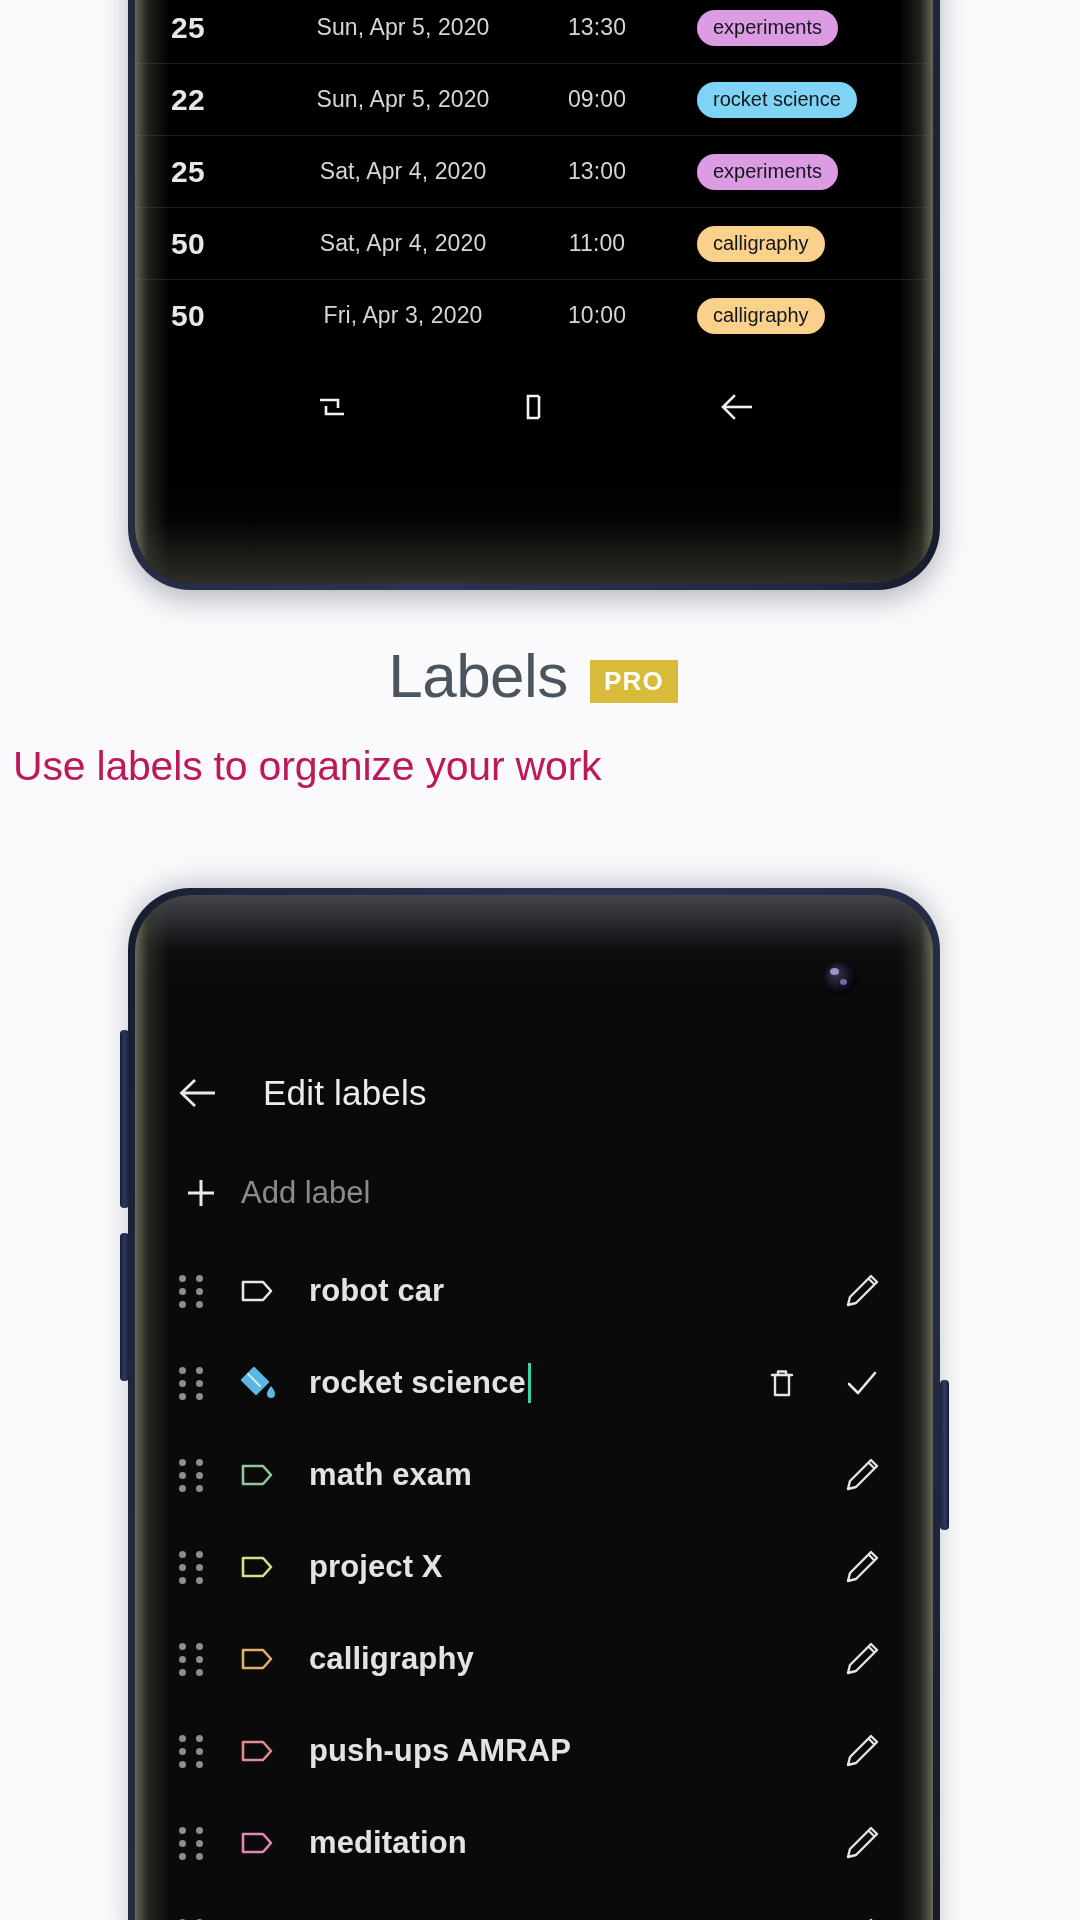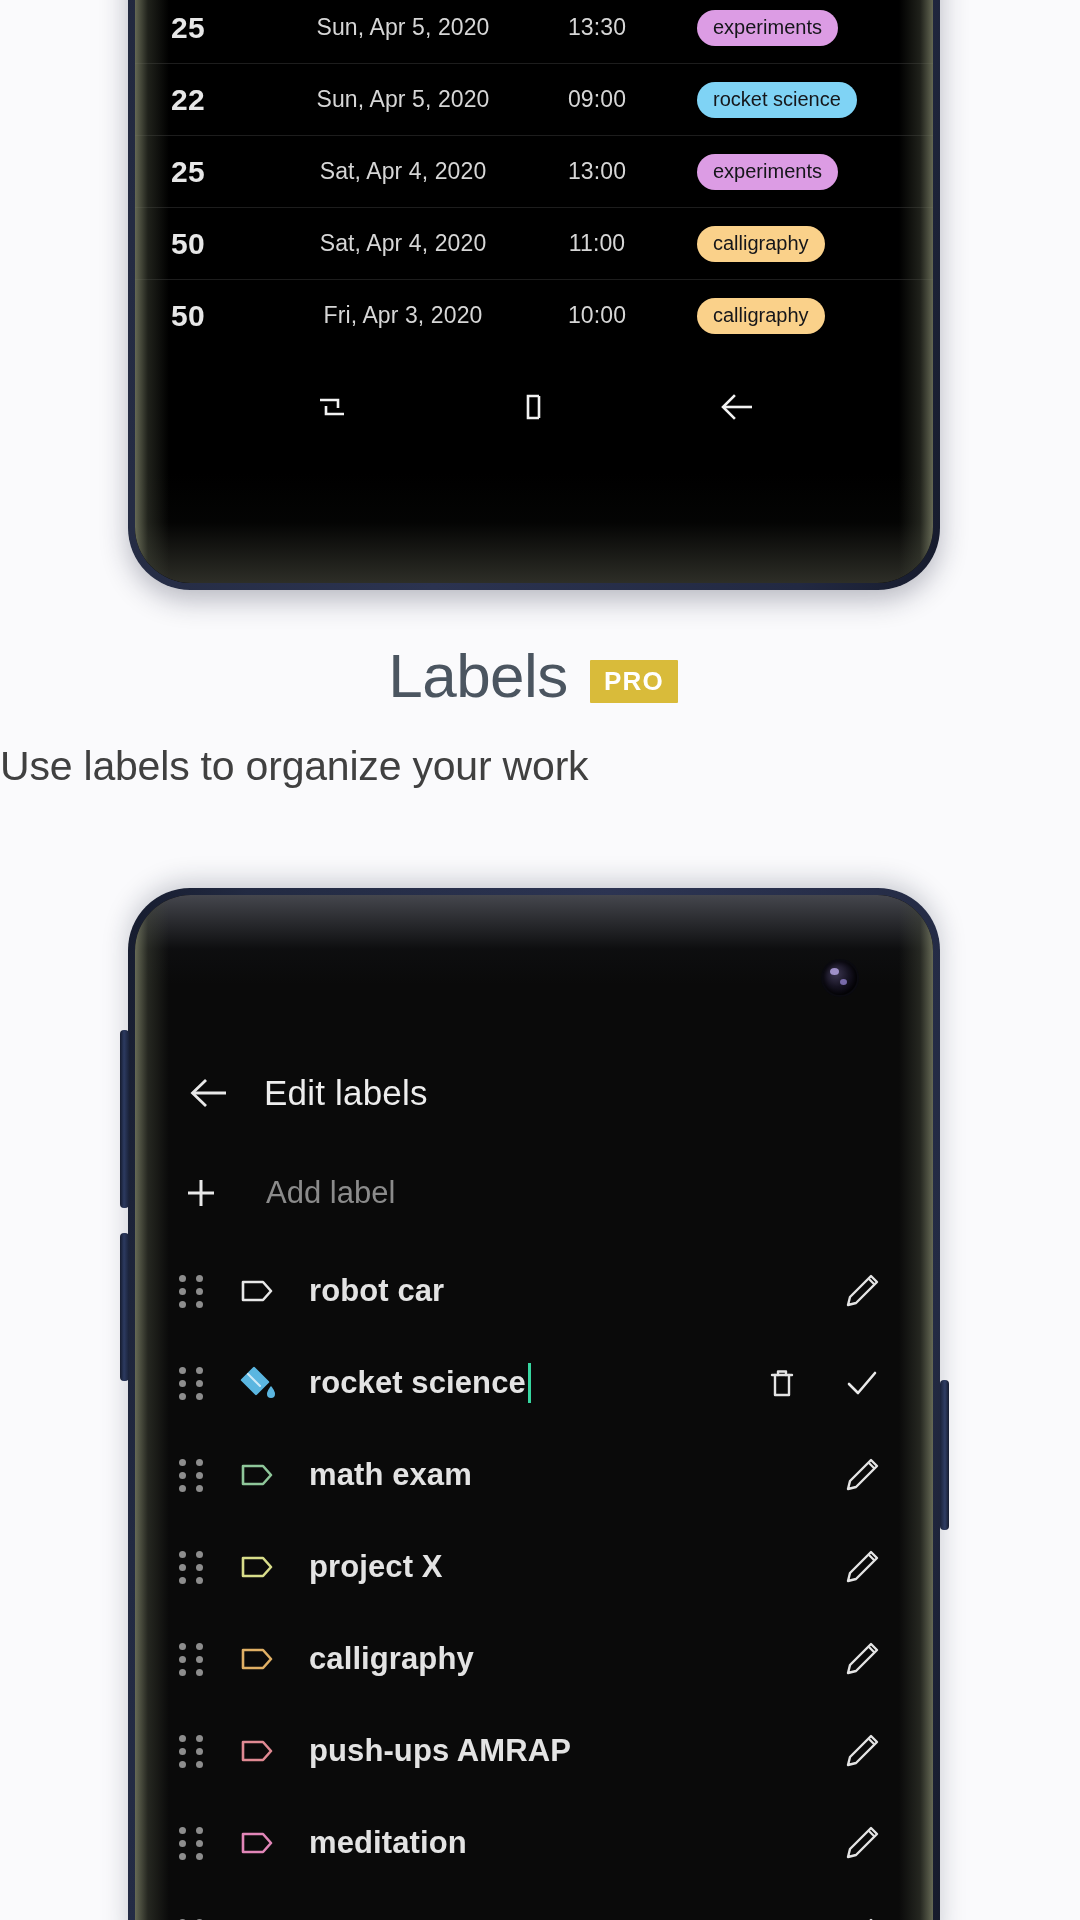--- a/index.html
+++ b/index.html
@@ -137,22 +137,23 @@
     padding: 8px 14px 9px 14px;
     border-radius: 1px;
     line-height: 1;
     position: relative;
     top: 6px;
   }
   .promo-sub {
     margin-top: 32px;
     font-size: 41px;
     font-weight: 400;
-    color: #404040;
+    color: #be185d;
     letter-spacing: -0.2px;
+    margin-left: 13px;
   }
 
   
   .phone-bot {
     position: absolute;
     left: 128px;
     top: 888px;
     width: 812px;
     height: 1100px;
     border-radius: 62px;
@@ -208,34 +209,34 @@
 
   
   .screen2 {
     position: absolute; left: 0; right: 0; top: 0; bottom: 0;
     background: #0a0a0a;
     padding-top: 150px;
   }
   .appbar {
     display: flex; align-items: center;
     height: 96px;
-    padding-left: 51px;
-    gap: 32px;
+    padding-left: 40px;
+    gap: 42px;
   }
   .appbar-title {
     color: #ededed;
     font-size: 35px;
     font-weight: 400;
     letter-spacing: 0.2px;
   }
   .addrow {
     display: flex; align-items: center;
     height: 104px;
     padding-left: 46px;
-    gap: 45px;
+    gap: 20px;
   }
   .addrow-text {
     color: #8b8b8b;
     font-size: 31px;
     font-weight: 400;
   }
 
   .label-row {
     display: flex; align-items: center;
     height: 92px;

